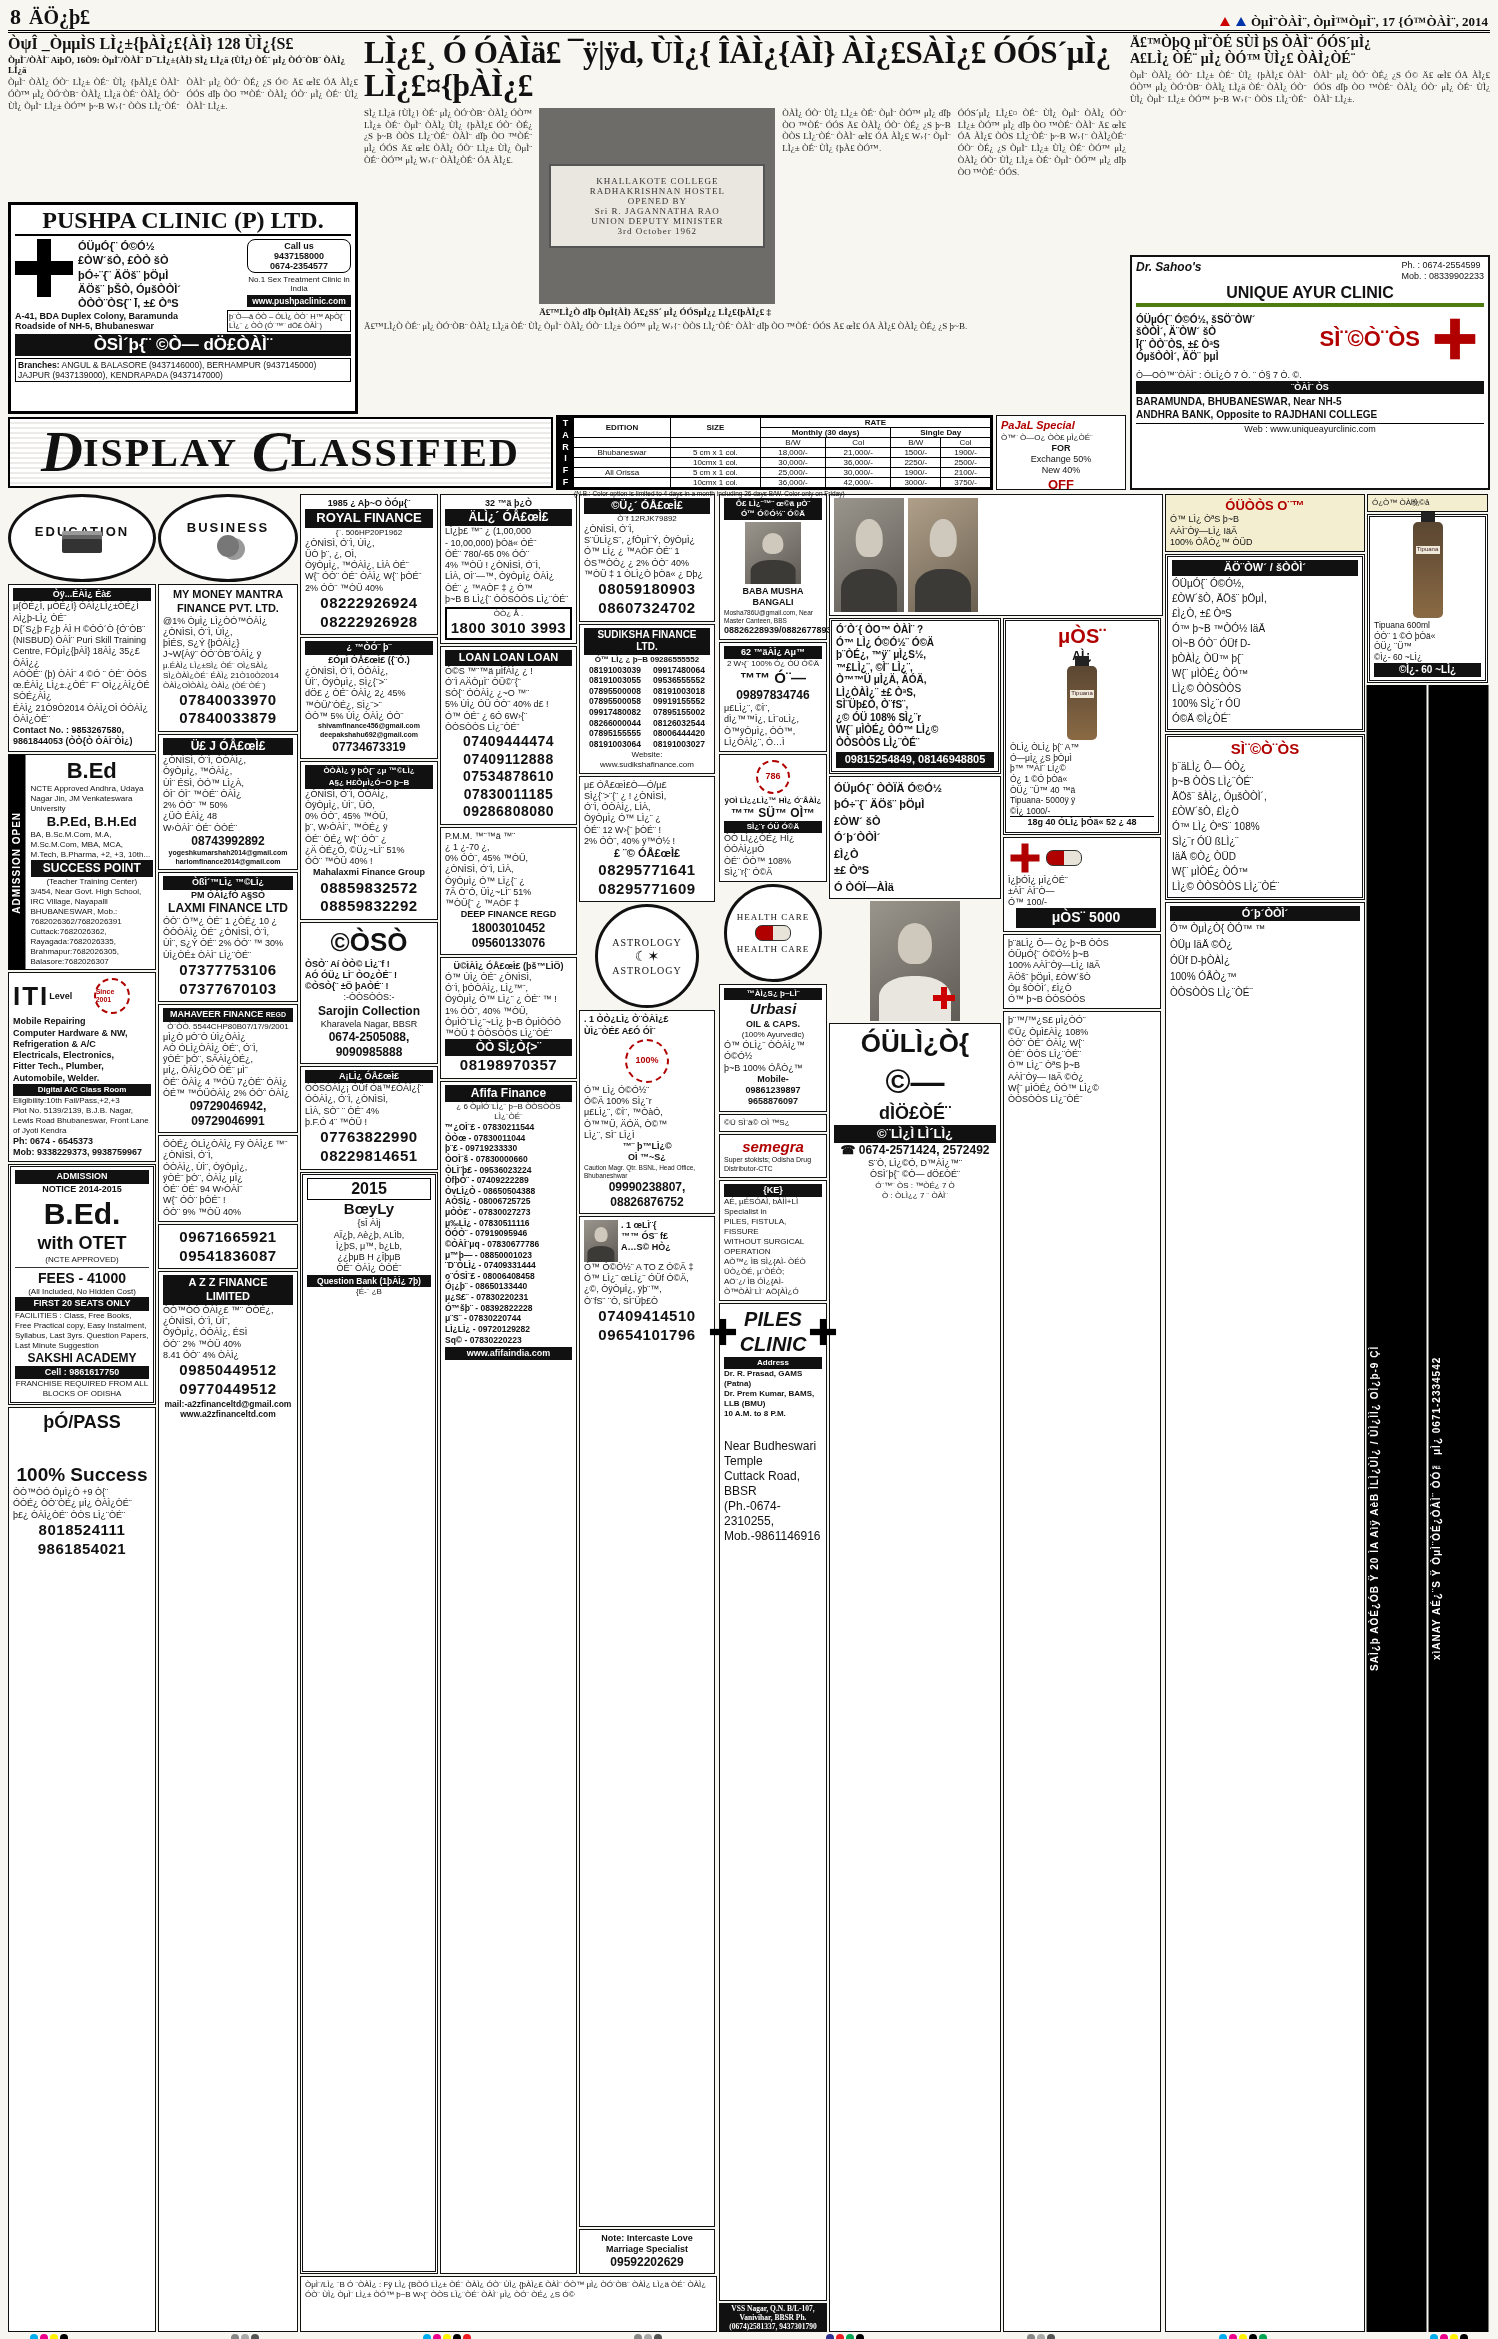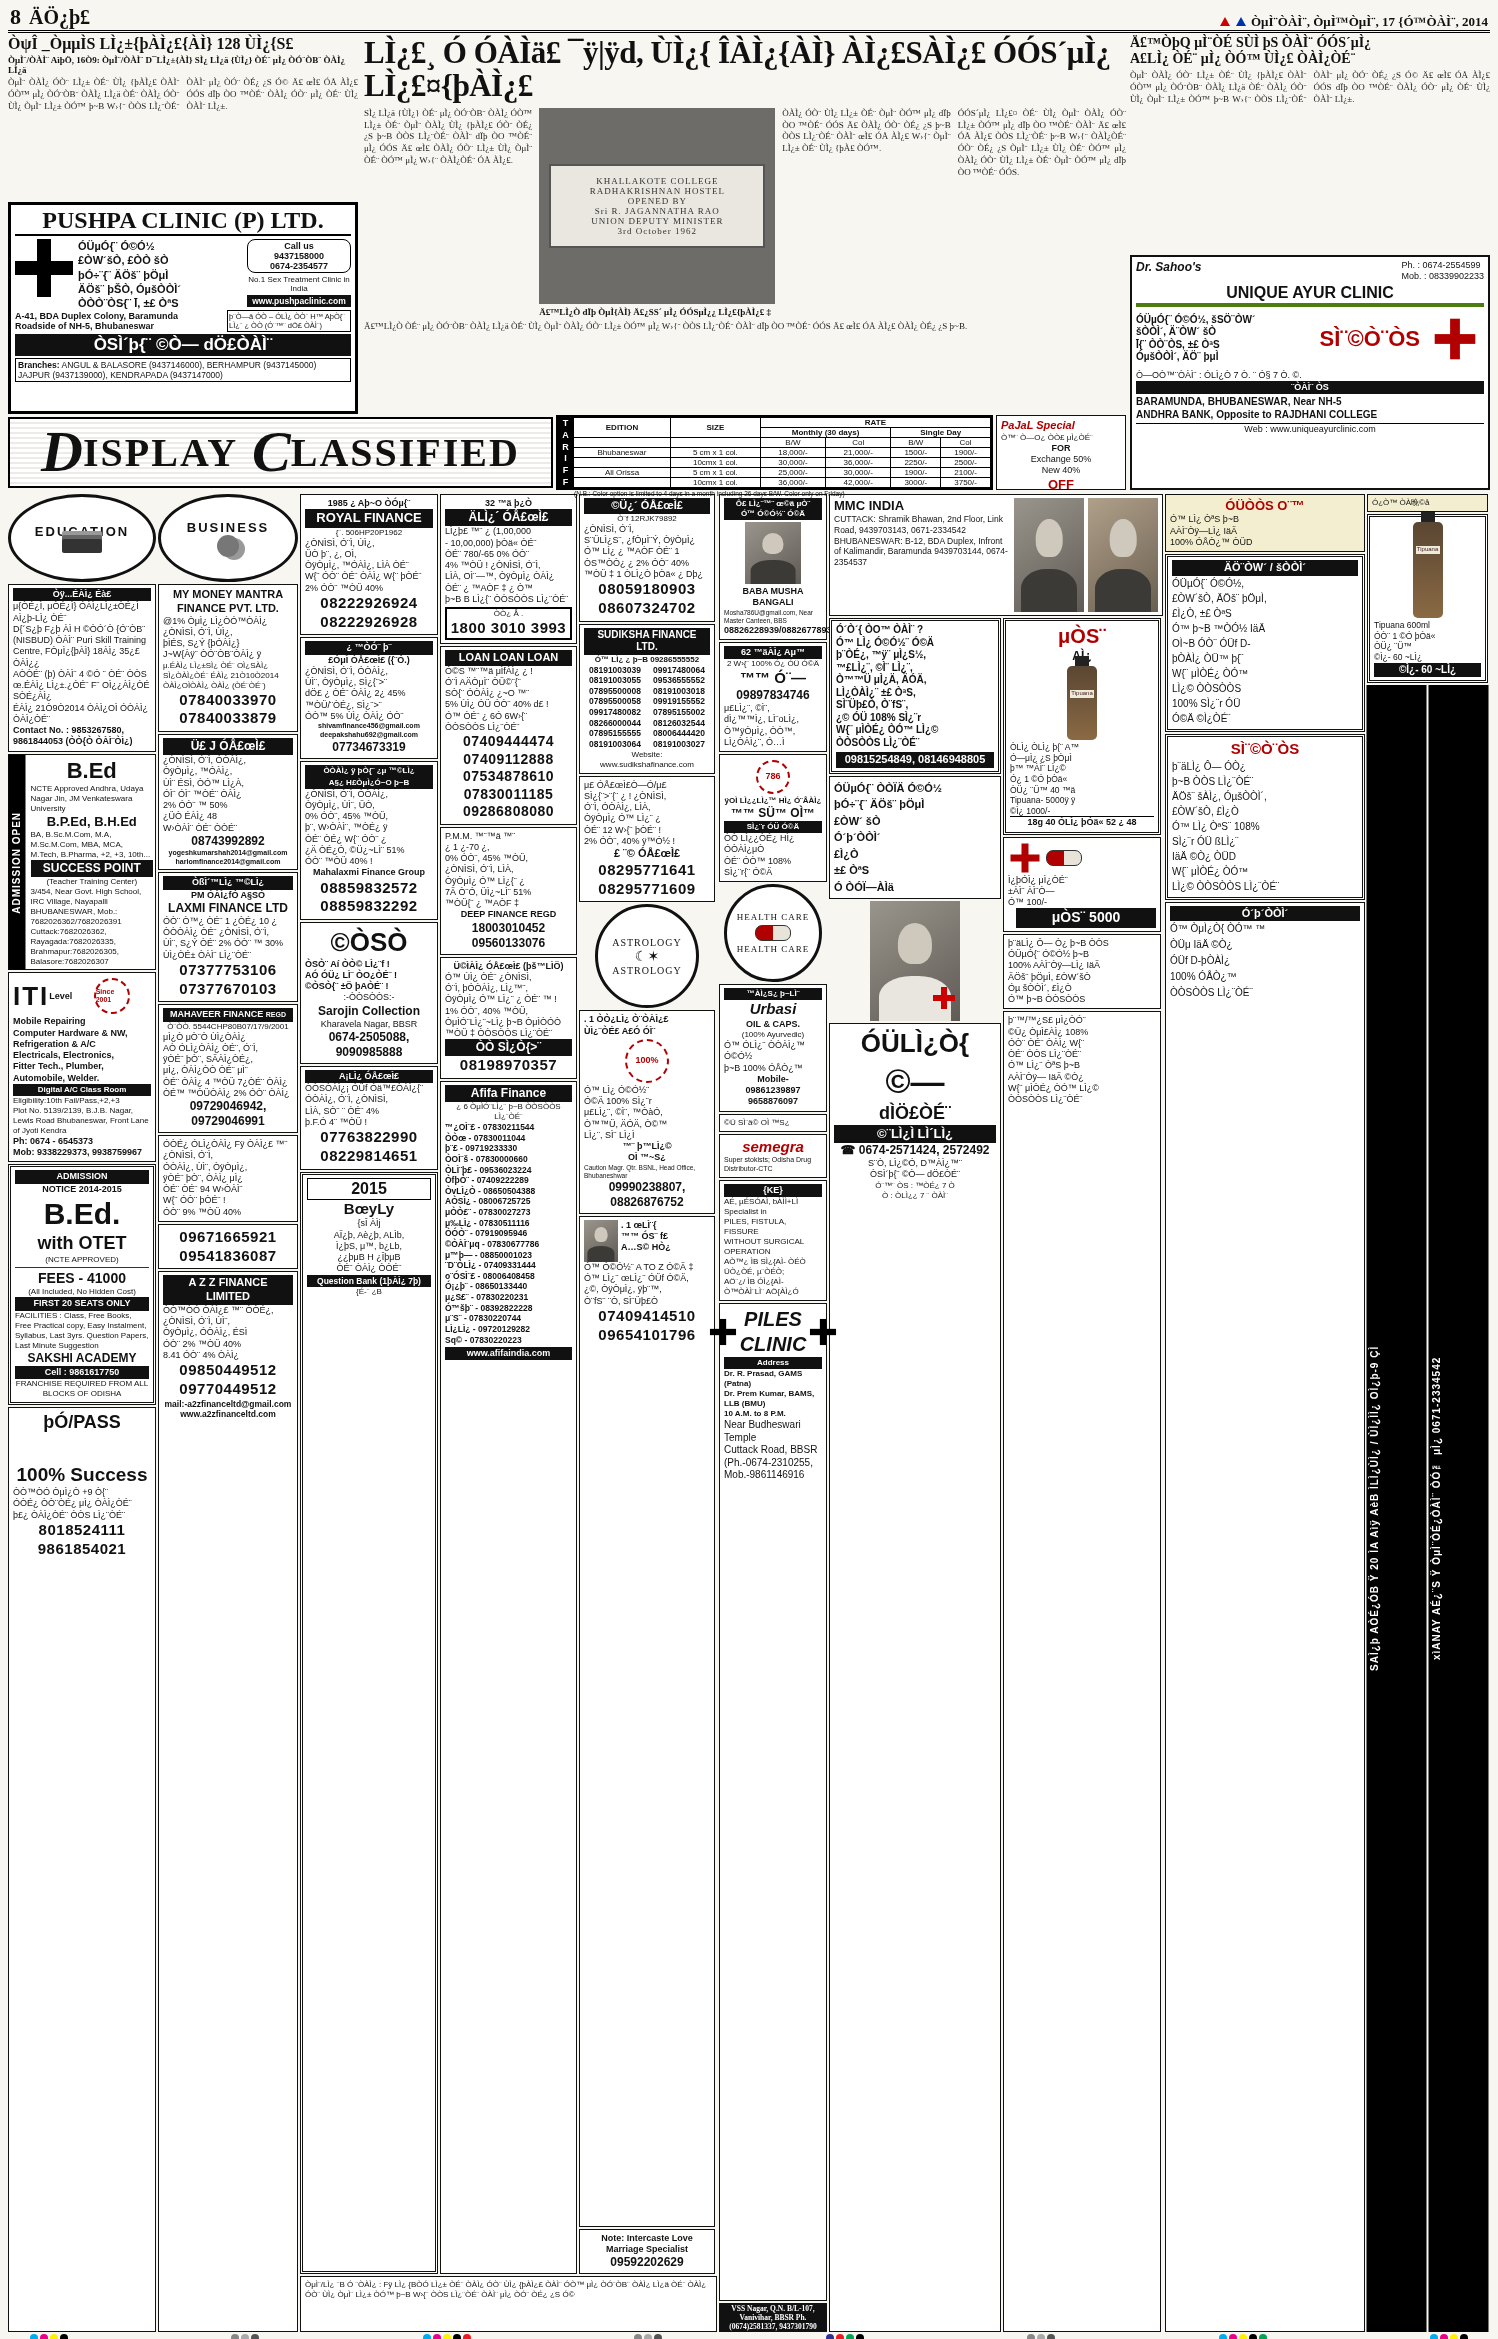--- a/index.html
+++ b/index.html
@@ -878,37 +878,32 @@
             <div class="b ctr" style="font-size:20px;font-style:italic;">CLINIC</div>
           </div>
           <div class="crossbig" style="transform:scale(.45);margin:-12px;"></div>
         </div>
         <div class="bd" style="font-size:8px;">Address</div>
         <div class="b" style="font-size:8px;">
             <div class="ln">Dr. R. Prasad, GAMS (Patna)</div>
             <div class="ln">Dr. Prem Kumar, BAMS, LLB (BMU)</div>
             <div class="ln">10 A.M. to 8 P.M.</div>
           </div>
-        <div style="font-size:10px;">
+        <div style="font-size:12px;margin-top:20px;">
             <div class="ln">Near Budheswari Temple</div>
             <div class="ln">Cuttack Road, BBSR</div>
             <div class="ln">(Ph.-0674-2310255,</div>
             <div class="ln">Mob.-9861146916</div>
           </div>
       </div>
       <div class="bd" style="font-size:7.5px;">VSS Nagar, Q.N. B/L-107, Vanivihar, BBSR Ph.(0674)2581337, 9437301790</div>
     </div>
 
     <div style="display:flex;flex-direction:column;gap:2px;width:334px;">
       <div class="ad" style="display:flex;gap:4px;height:122px;">
-        <div style="flex:1;">
-          <div class="b" style="font-size:13px;">MMC INDIA</div>
-          <div style="font-size:8.5px;">CUTTACK: Shramik Bhawan, 2nd Floor, Link Road, 9439703143, 0671-2334542</div>
-          <div style="font-size:8.5px;">BHUBANESWAR: B-12, BDA Duplex, Infront of Kalimandir, Baramunda 9439703144, 0674-2354537</div>
-        </div>
         <div class="photo" style="width:70px;height:100%;">
             <div class="head"></div>
             <div class="body"></div>
           </div>
         <div class="photo" style="width:70px;height:100%;background:linear-gradient(145deg,#b0a08a,#6a5f50);">
             <div class="head"></div>
             <div class="body"></div>
           </div>
       </div>
       <div style="display:flex;gap:2px;flex:1;">

